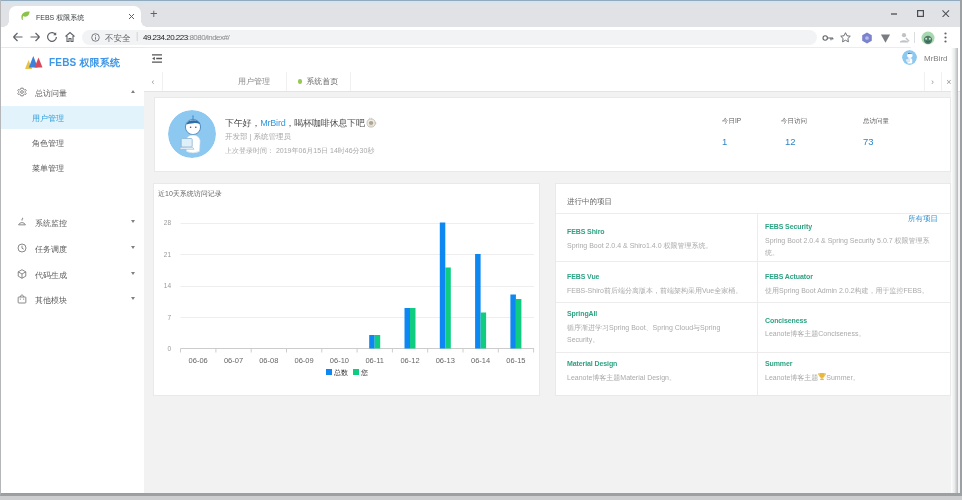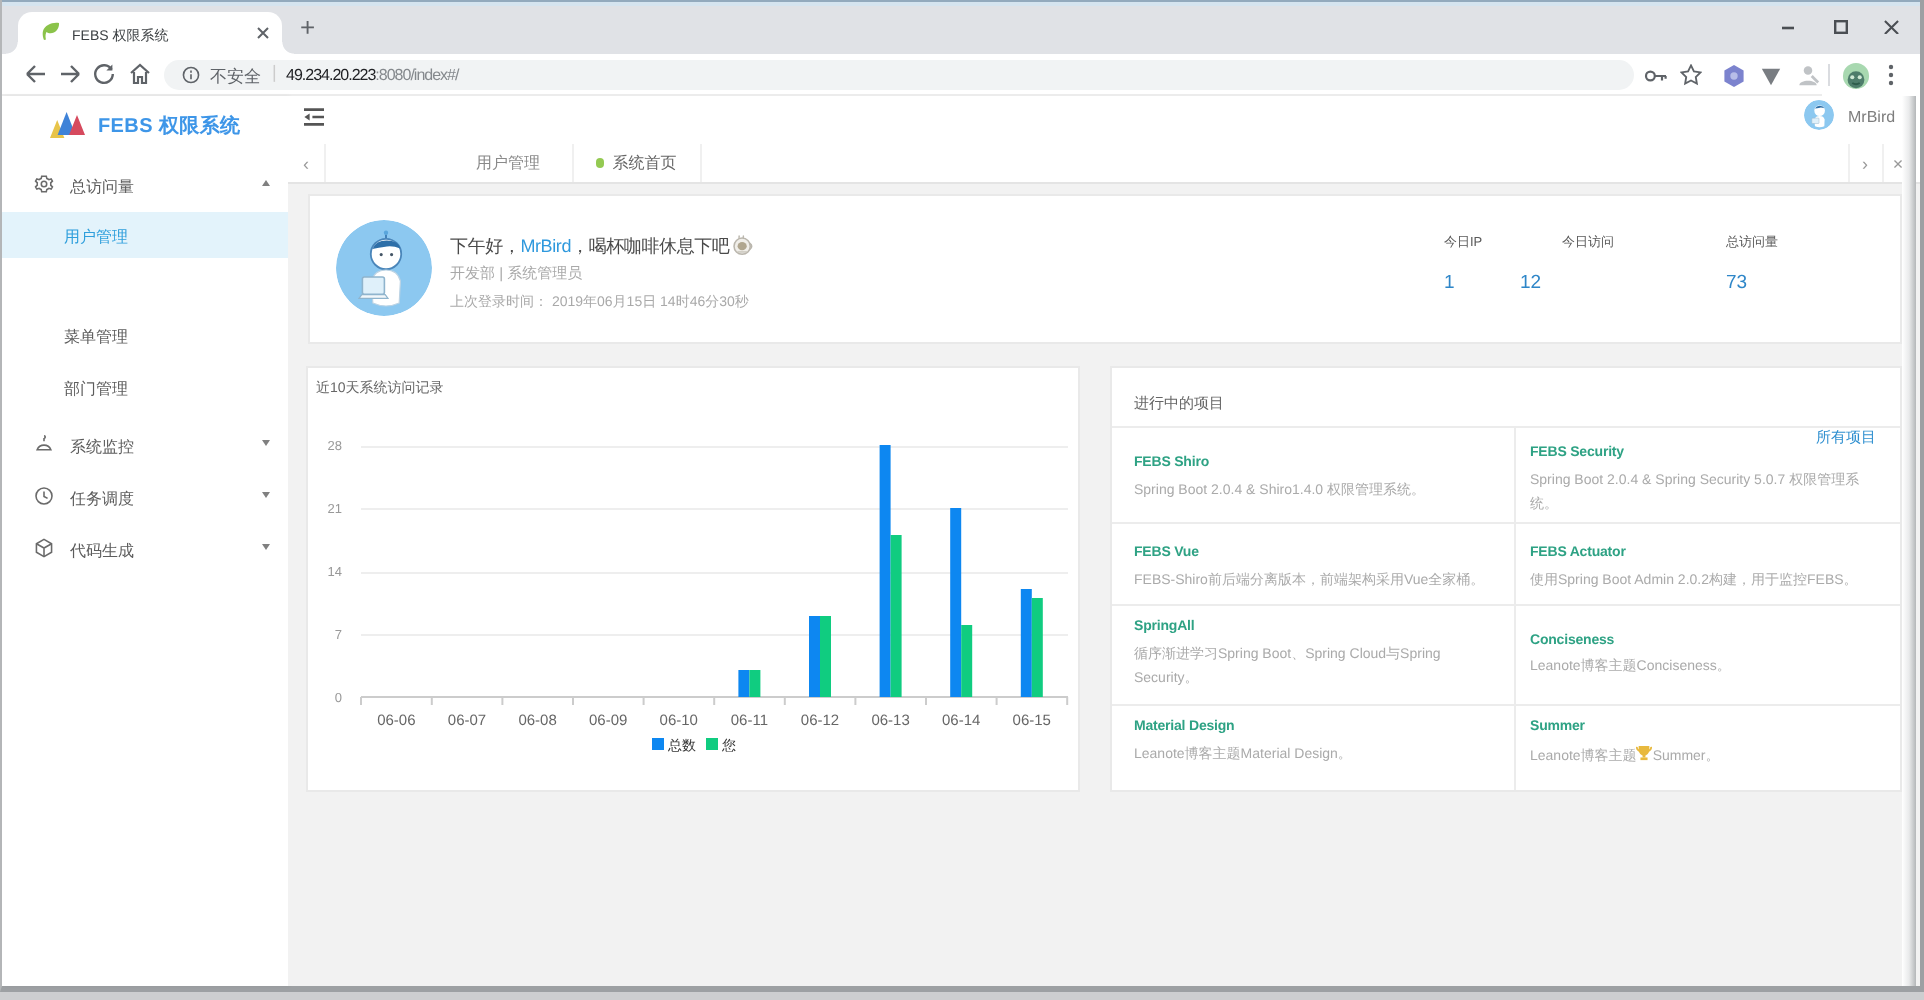--- a/index.html
+++ b/index.html
@@ -157,26 +157,26 @@
         <svg class="ic" viewBox="0 0 14 14">
             <path d="M5.4 1.2 L8.6 1.2 L9 2.8 A4.5 4.5 0 0 1 10.4 3.6 L12 3.1 L12.9 4.6 L11.7 5.8 A4.5 4.5 0 0 1 11.7 7.4 L12.9 8.6 L12 10.1 L10.4 9.6 A4.5 4.5 0 0 1 9 10.4 L8.6 12 L5.4 12 L5 10.4 A4.5 4.5 0 0 1 3.6 9.6 L2 10.1 L1.1 8.6 L2.3 7.4 A4.5 4.5 0 0 1 2.3 5.8 L1.1 4.6 L2 3.1 L3.6 3.6 A4.5 4.5 0 0 1 5 2.8 Z" transform="translate(0,0.4)" fill="none" stroke="#6a6a6a" stroke-width="1.1"></path>
             <circle cx="7" cy="7" r="1.9" fill="none" stroke="#6a6a6a" stroke-width="1.1"></circle>
           </svg>
         <span class="tx">总访问量</span>
           <span class="ar aru"></span>
       </div>
       <div class="smi act" style="top:58px;">
           <span class="tx">用户管理</span>
         </div>
+      <div class="smi" style="top:82.5px;">
+          <span class="tx">角色管理</span>
+        </div>
       <div class="smi" style="top:108px;">
           <span class="tx">菜单管理</span>
         </div>
-      <div class="smi" style="top:133.5px;">
-          <span class="tx">部门管理</span>
-        </div>
       <div class="mi" style="top:162.5px;">
         <svg class="ic" viewBox="0 0 14 14">
             <path d="M2.2 11 A 5.2 5.2 0 0 1 11.8 11 Z" fill="none" stroke="#6a6a6a" stroke-width="1.1"></path>
             <path d="M7 2.8 V5 M7 1.2 A 0.9 0.9 0 0 1 7 3" fill="none" stroke="#6a6a6a" stroke-width="1.1"></path>
           </svg>
         <span class="tx">系统监控</span>
           <span class="ar"></span>
       </div>
       <div class="mi" style="top:189px;">
         <svg class="ic" viewBox="0 0 14 14">
@@ -185,20 +185,28 @@
           </svg>
         <span class="tx">任务调度</span>
           <span class="ar"></span>
       </div>
       <div class="mi" style="top:215px;">
         <svg class="ic" viewBox="0 0 14 14">
             <path d="M7 1 L12.3 4 V10 L7 13 L1.7 10 V4 Z" fill="none" stroke="#6a6a6a" stroke-width="1.1"></path>
             <path d="M1.7 4 L7 7 L12.3 4 M7 7 V13" fill="none" stroke="#6a6a6a" stroke-width="1.1"></path>
           </svg>
         <span class="tx">代码生成</span>
+          <span class="ar"></span>
+      </div>
+      <div class="mi" style="top:240px;">
+        <svg class="ic" viewBox="0 0 14 14">
+            <rect x="1.6" y="4.2" width="10.8" height="8.4" rx="1" fill="none" stroke="#6a6a6a" stroke-width="1.1"></rect>
+            <path d="M4.7 4 C4.7 0.6 9.3 0.6 9.3 4 M4.7 6.4 V8 M9.3 6.4 V8" fill="none" stroke="#6a6a6a" stroke-width="1.1"></path>
+          </svg>
+        <span class="tx">其他模块</span>
           <span class="ar"></span>
       </div>
     </div>
     <div class="hdr">
       <svg style="position:absolute;left:8px;top:6px;" width="10" height="9" viewBox="0 0 10 9">
           <path d="M0 0.8 H10 M4.2 4.5 H10 M0 8.2 H10" stroke="#555" stroke-width="1.3"></path>
           <path d="M2.8 2.7 L0.2 4.5 L2.8 6.3 Z" fill="#555"></path>
         </svg>
       <div class="usr">
         <div class="av">
@@ -245,21 +253,21 @@
               <path d="M3.2 10.6 H8.8" stroke="#c8c4ba" stroke-width="0.8"></path>
             </svg></div>
         <div class="wt2">开发部 | 系统管理员</div>
         <div class="wt3">上次登录时间： 2019年06月15日 14时46分30秒</div>
         <div class="stat">
             <div class="l" style="left:567px;">今日IP</div>
             <div class="v" style="left:567px;">1</div>
           </div>
         <div class="stat">
             <div class="l" style="left:626px;">今日访问</div>
-            <div class="v" style="left:605px;">12</div>
+            <div class="v" style="left:630px;">12</div>
           </div>
         <div class="stat">
             <div class="l" style="left:708px;">总访问量</div>
             <div class="v" style="left:708px;">73</div>
           </div>
       </div>
       <div class="panel chartp">
         <div class="ctitle">近10天系统访问记录</div>
         <svg id="chart" style="position:absolute;left:0;top:0;" width="385" height="211" viewBox="0 0 385 211">
           <g stroke="#eeeeee" stroke-width="1">

